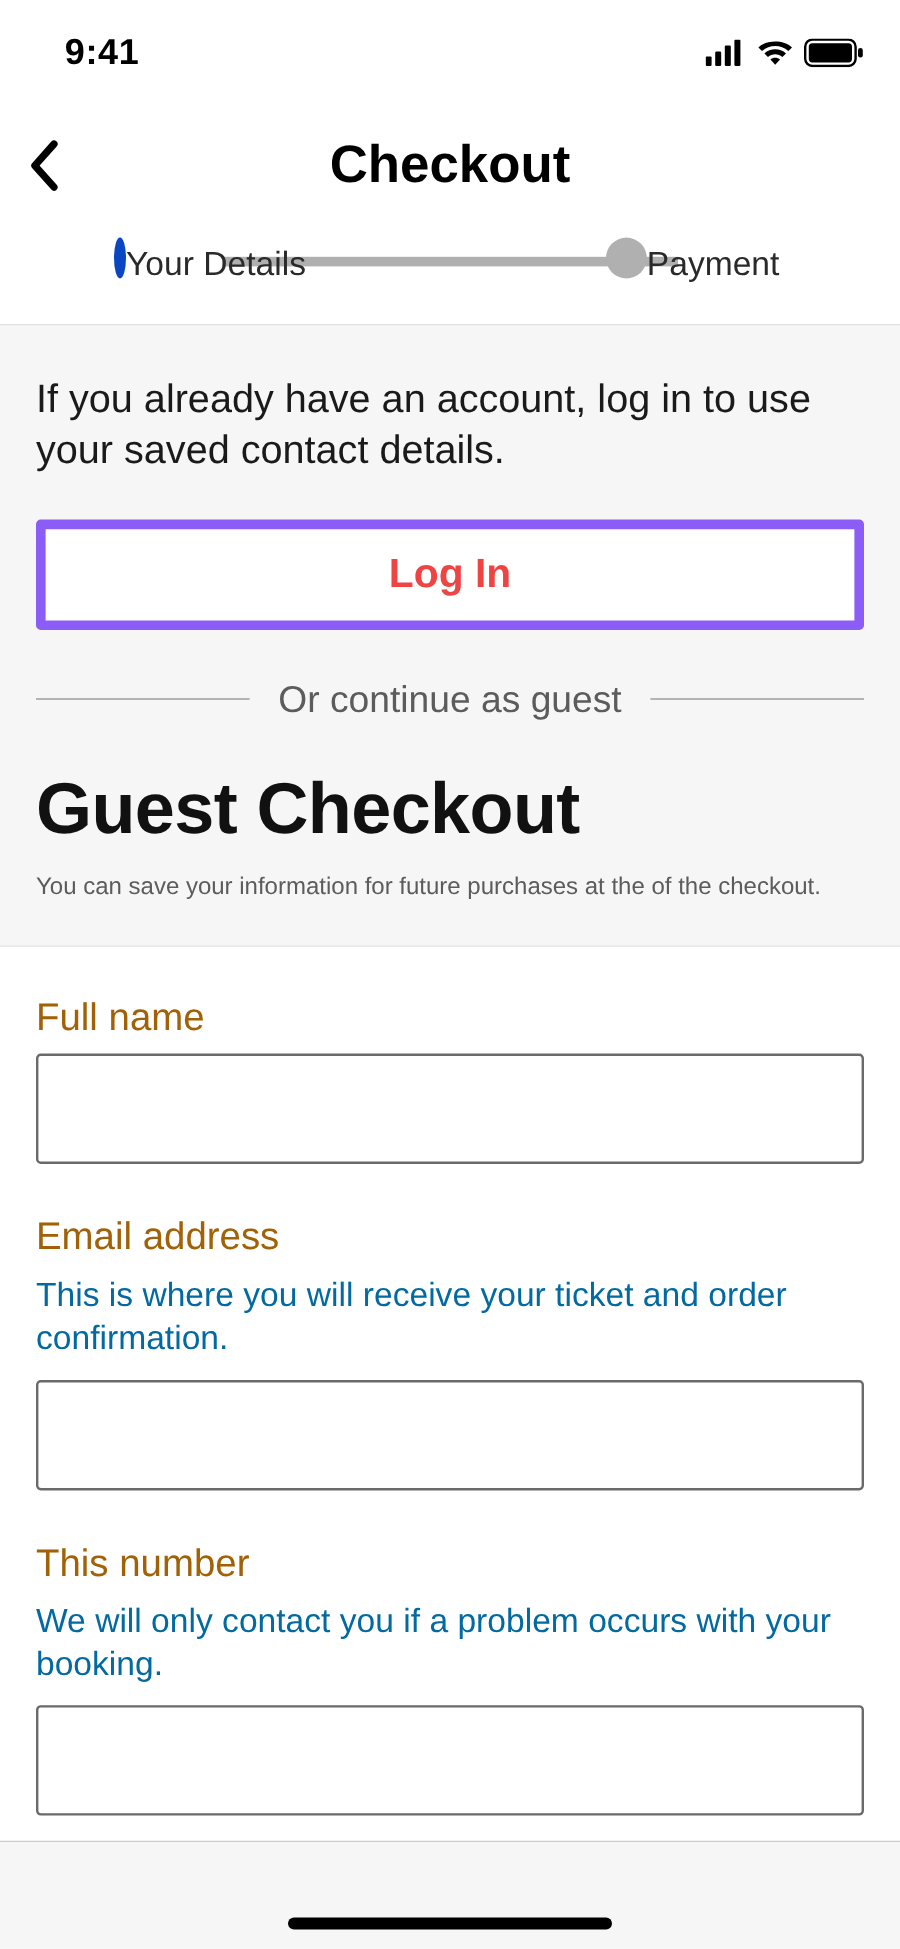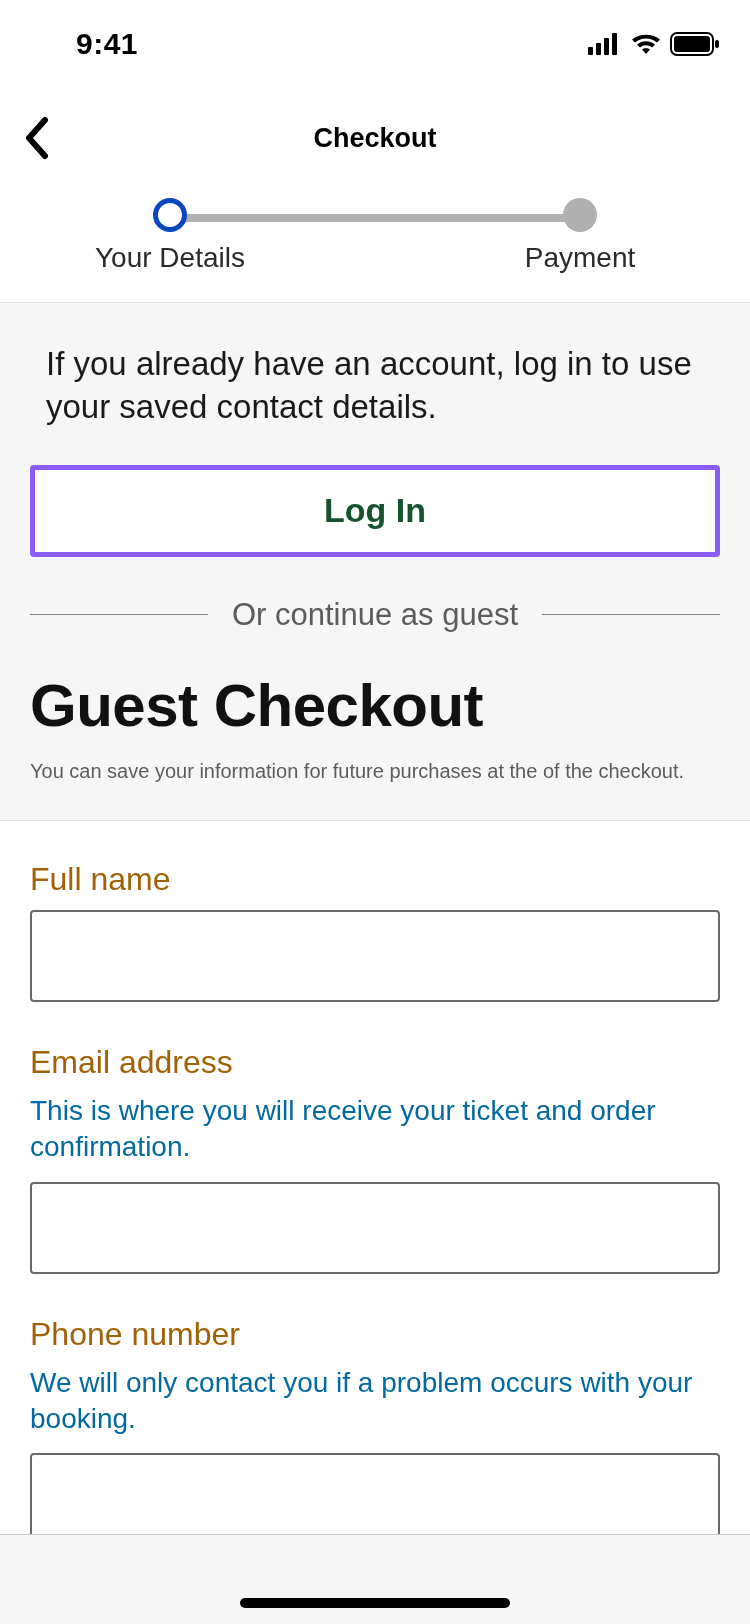--- a/index.html
+++ b/index.html
@@ -1,35 +1,35 @@
 <!DOCTYPE html>
 <html><head>
 <meta charset="utf-8">
 <style>
   * { box-sizing: border-box; margin: 0; padding: 0; }
   html, body { width: 750px; height: 1624px; font-family: -apple-system, "Segoe UI", Arial, sans-serif; background: #fff; color: #000; overflow: hidden; }
-  .status-bar { height: 88px; display: flex; align-items: center; justify-content: space-between; padding: 0 30px 0 76px; font-weight: 600; font-size: 30px; letter-spacing: 0.5px; }
+  .status-bar { height: 88px; display: flex; align-items: center; justify-content: space-between; padding: 0 30px 0 54px; font-weight: 600; font-size: 30px; letter-spacing: 0.5px; }
   .status-right { display: flex; align-items: center; gap: 8px; }
   .signal-icon svg, .wifi-icon svg, .battery-icon svg { display: block; }
 
   .header { height: 100px; display: flex; align-items: center; justify-content: center; position: relative; }
   .back-btn { position: absolute; left: 14px; top: 50%; transform: translateY(-50%); width: 44px; height: 44px; display: flex; align-items: center; justify-content: center; }
-  .page-title { font-size: 27px; font-weight: 700; }
+  .page-title { font-size: 44px; font-weight: 700; }
 
   .stepper { display: flex; justify-content: center; align-items: center; padding: 10px 0 28px 0; position: relative; }
   .stepper-inner { display: flex; align-items: flex-start; width: 560px; justify-content: space-between; position: relative; }
-  .step { display: flex; flex-direction: column; align-items: center; width: 150px; z-index: 2; }
+  .step { display: flex; flex-direction: row; align-items: center; width: 150px; z-index: 2; }
   .step-dot { width: 34px; height: 34px; border-radius: 50%; background: #b0b0b0; margin-bottom: 10px; }
   .step-dot.active { background: #fff; border: 5px solid #0b46c2; }
   .step-label { font-size: 28px; color: #2a2a2a; font-weight: 500; white-space: nowrap; }
   .stepper-line { position: absolute; top: 16px; left: 90px; right: 90px; height: 8px; background: #b0b0b0; z-index: 1; }
 
   .section-gray { background: #f6f6f6; border-top: 1px solid #e0e0e0; border-bottom: 1px solid #e0e0e0; padding: 40px 30px 36px 30px; }
-  .login-prompt { font-size: 33px; line-height: 1.3; color: #1a1a1a; font-weight: 500; margin-bottom: 36px; margin-left: 16px; }
-  .login-btn { width: 100%; height: 92px; border: 5px solid #8b5cf6; background: #fff; color: #14532d; font-size: 34px; font-weight: 700; border-radius: 4px; display: flex; align-items: center; justify-content: center; cursor: pointer; }
+  .login-prompt { font-size: 33px; line-height: 1.3; color: #1a1a1a; font-weight: 500; margin-bottom: 36px; }
+  .login-btn { width: 100%; height: 92px; border: 8px solid #8b5cf6; background: #fff; color: #ef4444; font-size: 34px; font-weight: 700; border-radius: 4px; display: flex; align-items: center; justify-content: center; cursor: pointer; }
 
   .divider-row { display: flex; align-items: center; margin: 40px 0 38px 0; gap: 24px; }
   .divider-line { flex: 1; height: 1px; background: #888; }
   .divider-text { font-size: 31px; color: #5c5c5c; font-weight: 500; white-space: nowrap; }
 
   .guest-heading { font-size: 60px; font-weight: 800; color: #111; margin-bottom: 18px; letter-spacing: -0.5px; }
   .guest-subtext { font-size: 20px; line-height: 1.3; color: #5c5c5c; font-weight: 500; }
 
   .form-section { background: #fff; padding: 40px 30px 30px 30px; }
   .field { margin-bottom: 42px; }
@@ -115,21 +115,21 @@
     <input type="text" class="field-input" value="" style="">
   </div>
 
   <div class="field">
     <div class="field-label">Email address</div>
     <div class="field-help">This is where you will receive your ticket and order confirmation.</div>
     <input type="email" class="field-input" value="" style="">
   </div>
 
   <div class="field">
-    <div class="field-label">Phone number</div>
+    <div class="field-label">This number</div>
     <div class="field-help">We will only contact you if a problem occurs with your booking.</div>
     <input type="tel" class="field-input" value="" style="">
   </div>
 
 </div>
 
 <div class="home-indicator-wrap">
   <div class="home-indicator"></div>
 </div>
 

